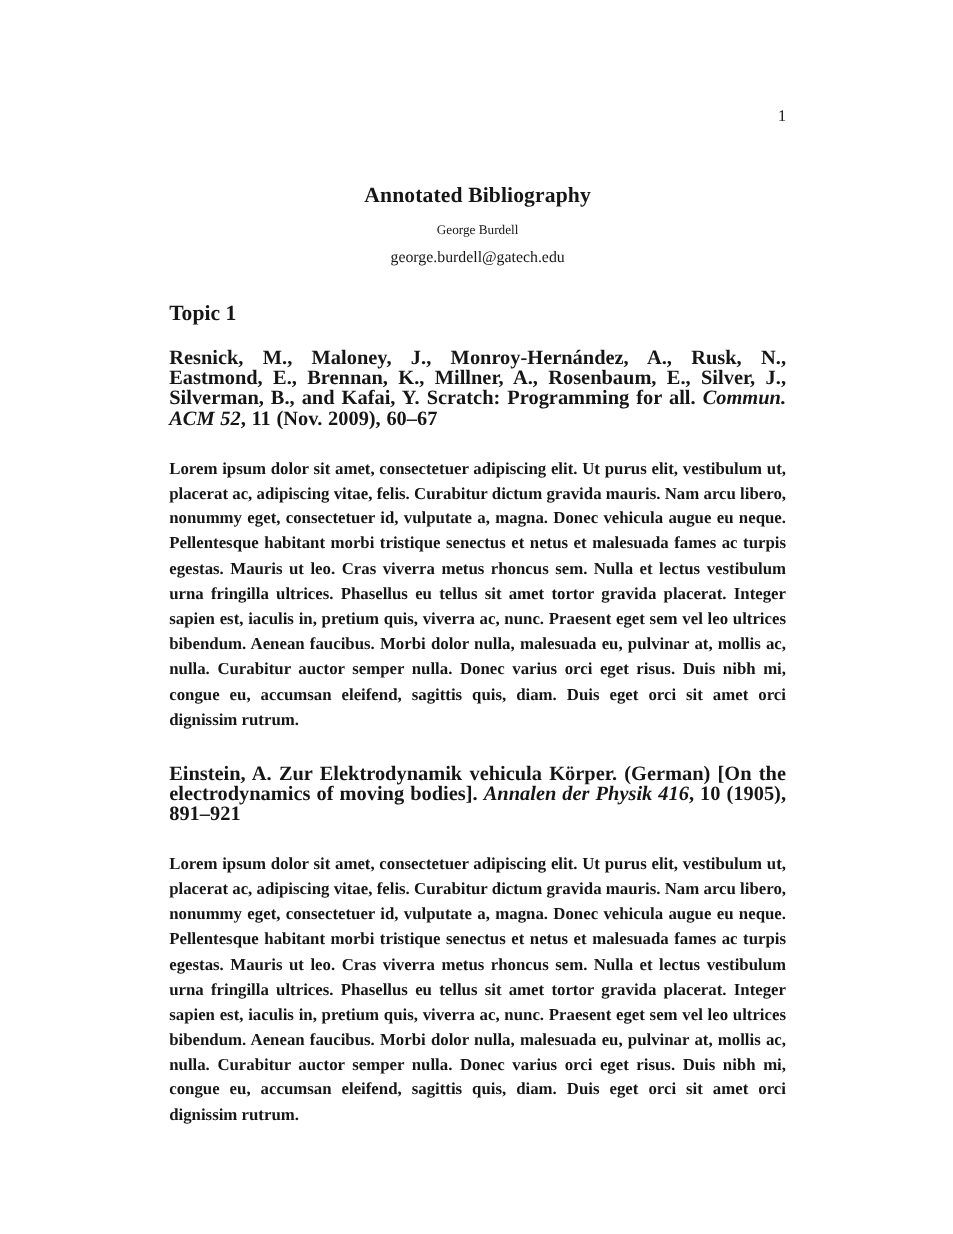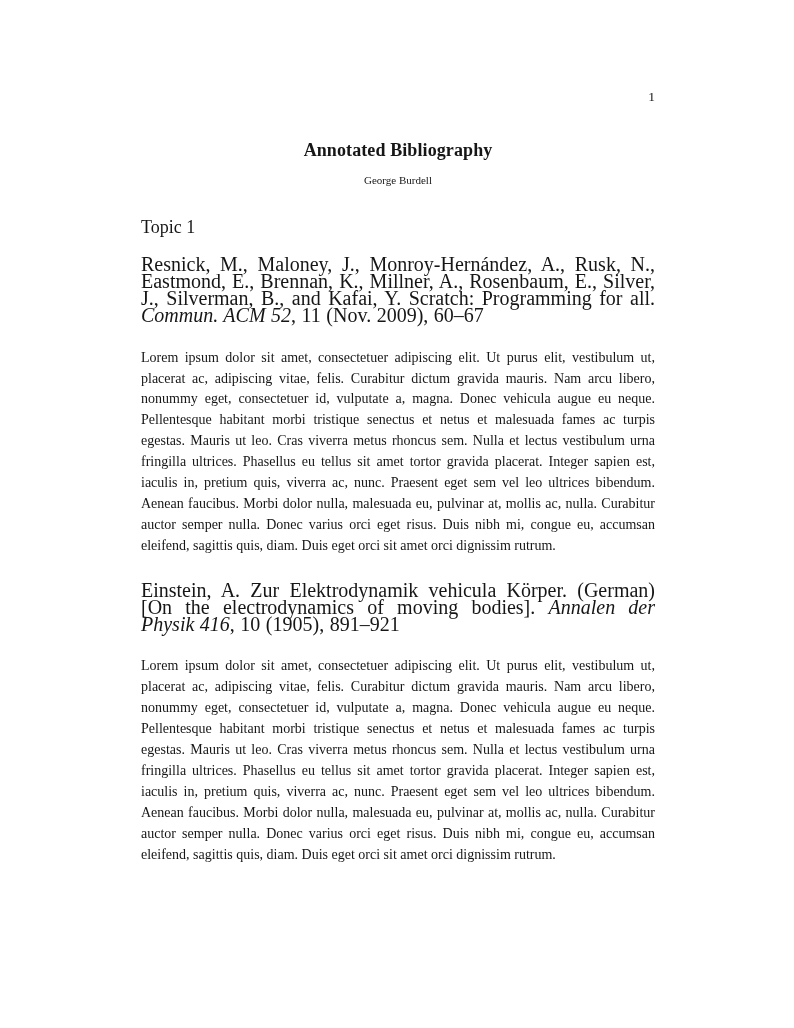--- a/index.html
+++ b/index.html
@@ -20,21 +20,21 @@
   .page-number {
     position: absolute;
     top: 89px;
     right: 139px;
     font-size: 13.5px;
     line-height: 15px;
   }
   .content {
     position: absolute;
     left: 141px;
-    top: 4px;
+    top: 16px;
     width: 514px;
   }
   .doc-title {
     margin: 135px 0 0 0;
     text-align: center;
     font-size: 18px;
     font-weight: 700;
     line-height: 22px;
     letter-spacing: 0.1px;
   }
@@ -46,58 +46,59 @@
   }
   .author-email {
     margin: 6px 0 0 0;
     text-align: center;
     font-size: 13.2px;
     line-height: 16px;
   }
   .section-heading {
     margin: 28px 0 0 0;
     font-size: 18px;
-    font-weight: 400;
+    font-weight: 700;
     line-height: 22px;
   }
   .citation {
     margin: 18px 0 0 0;
-    font-size: 20px;
-    font-weight: 400;
+    font-size: 17px;
+    font-weight: 700;
     line-height: 16.9px;
     text-align: justify;
     word-spacing: 0.5px;
   }
   .citation .venue {
     font-style: italic;
   }
   .annotation {
     margin: 24px 0 0 0;
     font-size: 14px;
-    font-weight: 400;
+    font-weight: 700;
     line-height: 20.9px;
     text-align: justify;
   }
   .entry-2 .citation {
     margin-top: 25px;
   }
 </style>
 </head>
 <body>
 
 <div class="page">
 
   <div class="page-number">1</div>
 
   <div class="content">
 
     <h1 class="doc-title">Annotated Bibliography</h1>
 
     <div class="author-name">George Burdell</div>
 
+    <div class="author-email">george.burdell@gatech.edu</div>
 
     <h2 class="section-heading">Topic 1</h2>
 
     <div class="entry entry-1">
       <p class="citation"><span>Resnick, M., Maloney, J., Monroy-Hernández, A., Rusk, N., Eastmond, E., Brennan, K., Millner, A., Rosenbaum, E., Silver, J., Silverman, B., and Kafai, Y. Scratch: Programming for all. </span><span class="venue">Commun. ACM 52</span><span>, 11 (Nov. 2009), 60–67</span></p>
       <p class="annotation">Lorem ipsum dolor sit amet, consectetuer adipiscing elit. Ut purus elit, vestibulum ut, placerat ac, adipiscing vitae, felis. Curabitur dictum gravida mauris. Nam arcu libero, nonummy eget, consectetuer id, vulputate a, magna. Donec vehicula augue eu neque. Pellentesque habitant morbi tristique senectus et netus et malesuada fames ac turpis egestas. Mauris ut leo. Cras viverra metus rhoncus sem. Nulla et lectus vestibulum urna fringilla ultrices. Phasellus eu tellus sit amet tortor gravida placerat. Integer sapien est, iaculis in, pretium quis, viverra ac, nunc. Praesent eget sem vel leo ultrices bibendum. Aenean faucibus. Morbi dolor nulla, malesuada eu, pulvinar at, mollis ac, nulla. Curabitur auctor semper nulla. Donec varius orci eget risus. Duis nibh mi, congue eu, accumsan eleifend, sagittis quis, diam. Duis eget orci sit amet orci dignissim rutrum.</p>
     </div>
 
     <div class="entry entry-2">
       <p class="citation"><span>Einstein, A. Zur Elektrodynamik vehicula Körper. (German) [On the electrodynamics of moving bodies]. </span><span class="venue">Annalen der Physik 416</span><span>, 10 (1905), 891–921</span></p>

